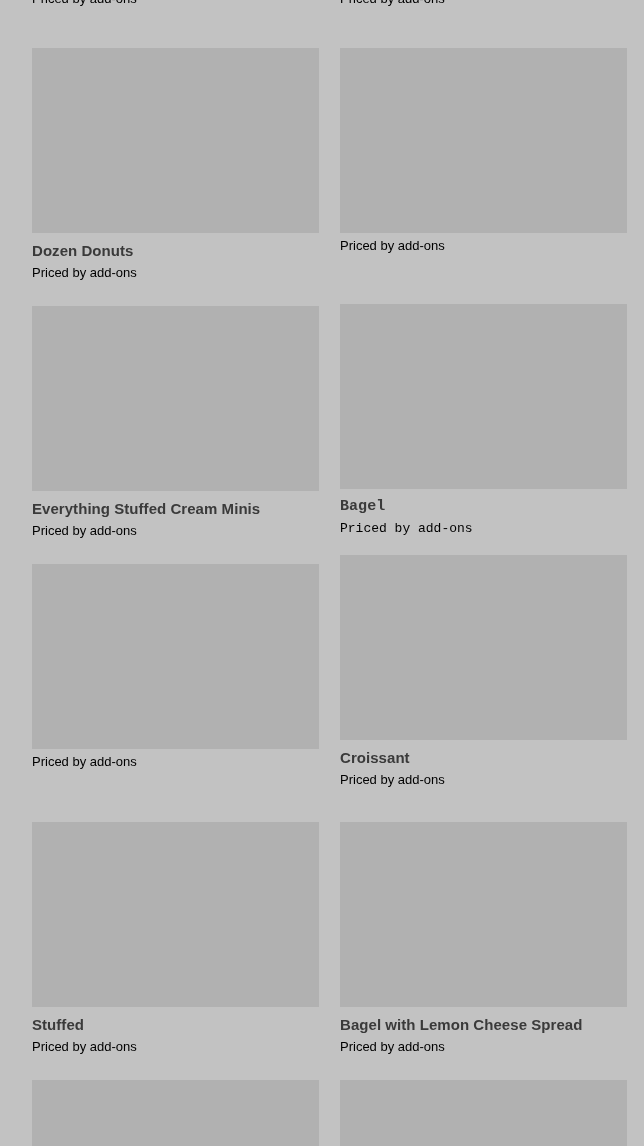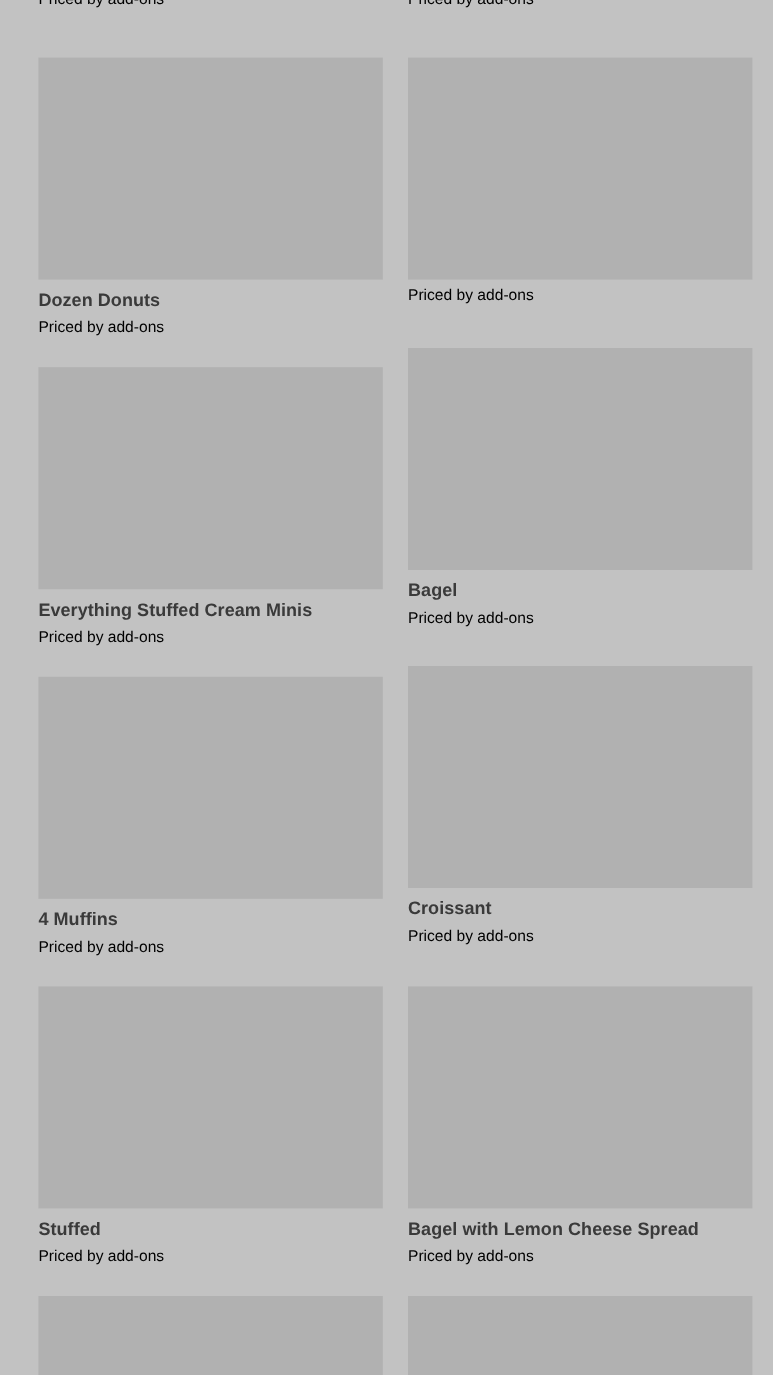--- a/index.html
+++ b/index.html
@@ -89,29 +89,28 @@
   <div class="menu-card col-right" style="top:48px;">
     <span class="card-thumb"></span>
     <span class="card-subtitle">Priced by add-ons</span>
   </div>
 
   <div class="menu-card col-left" style="top:306px;">
     <span class="card-thumb"></span>
     <span class="card-title">Everything Stuffed Cream Minis</span>
     <span class="card-subtitle">Priced by add-ons</span>
   </div>
-  <div class="menu-card col-right" style="top:290px;">
+  <div class="menu-card col-right" style="top:304px;font-family:Liberation Mono, monospace;">
     <span class="card-thumb"></span>
     <span class="card-title">Bagel</span>
     <span class="card-subtitle">Priced by add-ons</span>
   </div>
 
   <div class="menu-card col-left" style="top:564px;">
     <span class="card-thumb"></span>
-    <span class="card-title">4 Muffins</span>
     <span class="card-subtitle">Priced by add-ons</span>
   </div>
   <div class="menu-card col-right" style="top:555px;">
     <span class="card-thumb"></span>
     <span class="card-title">Croissant</span>
     <span class="card-subtitle">Priced by add-ons</span>
   </div>
 
   <div class="menu-card col-left" style="top:822px;">
     <span class="card-thumb"></span>

